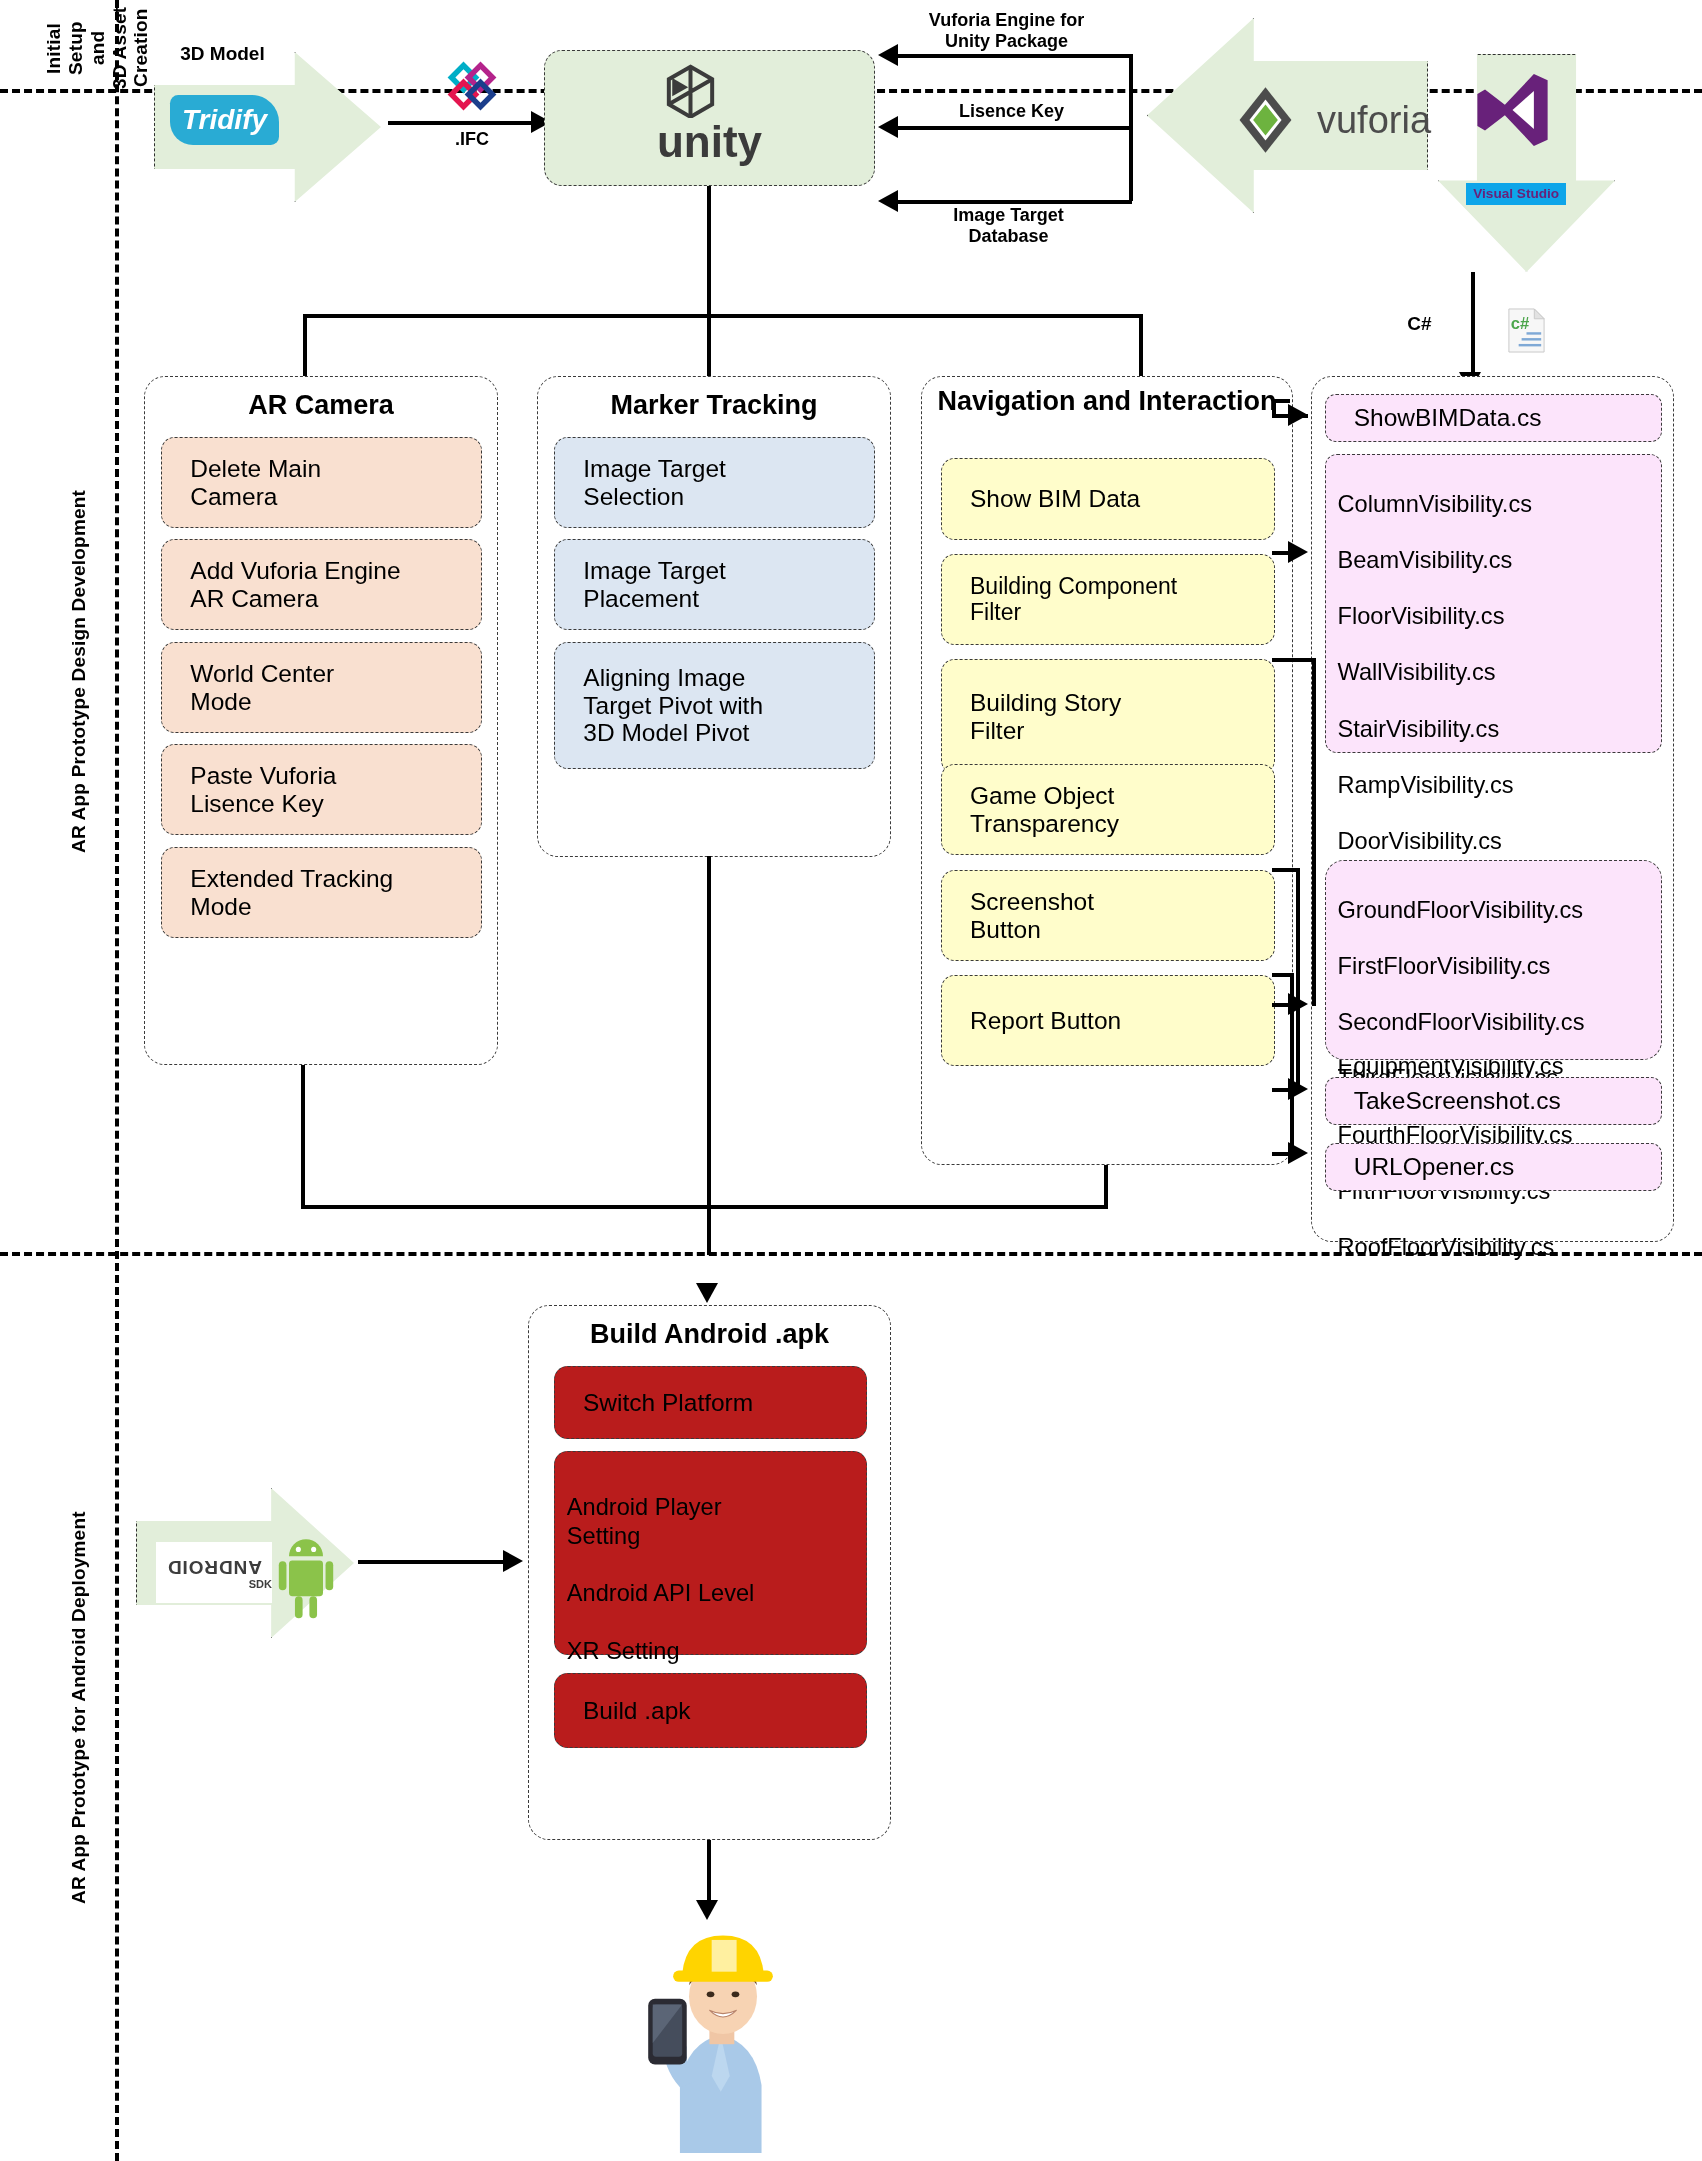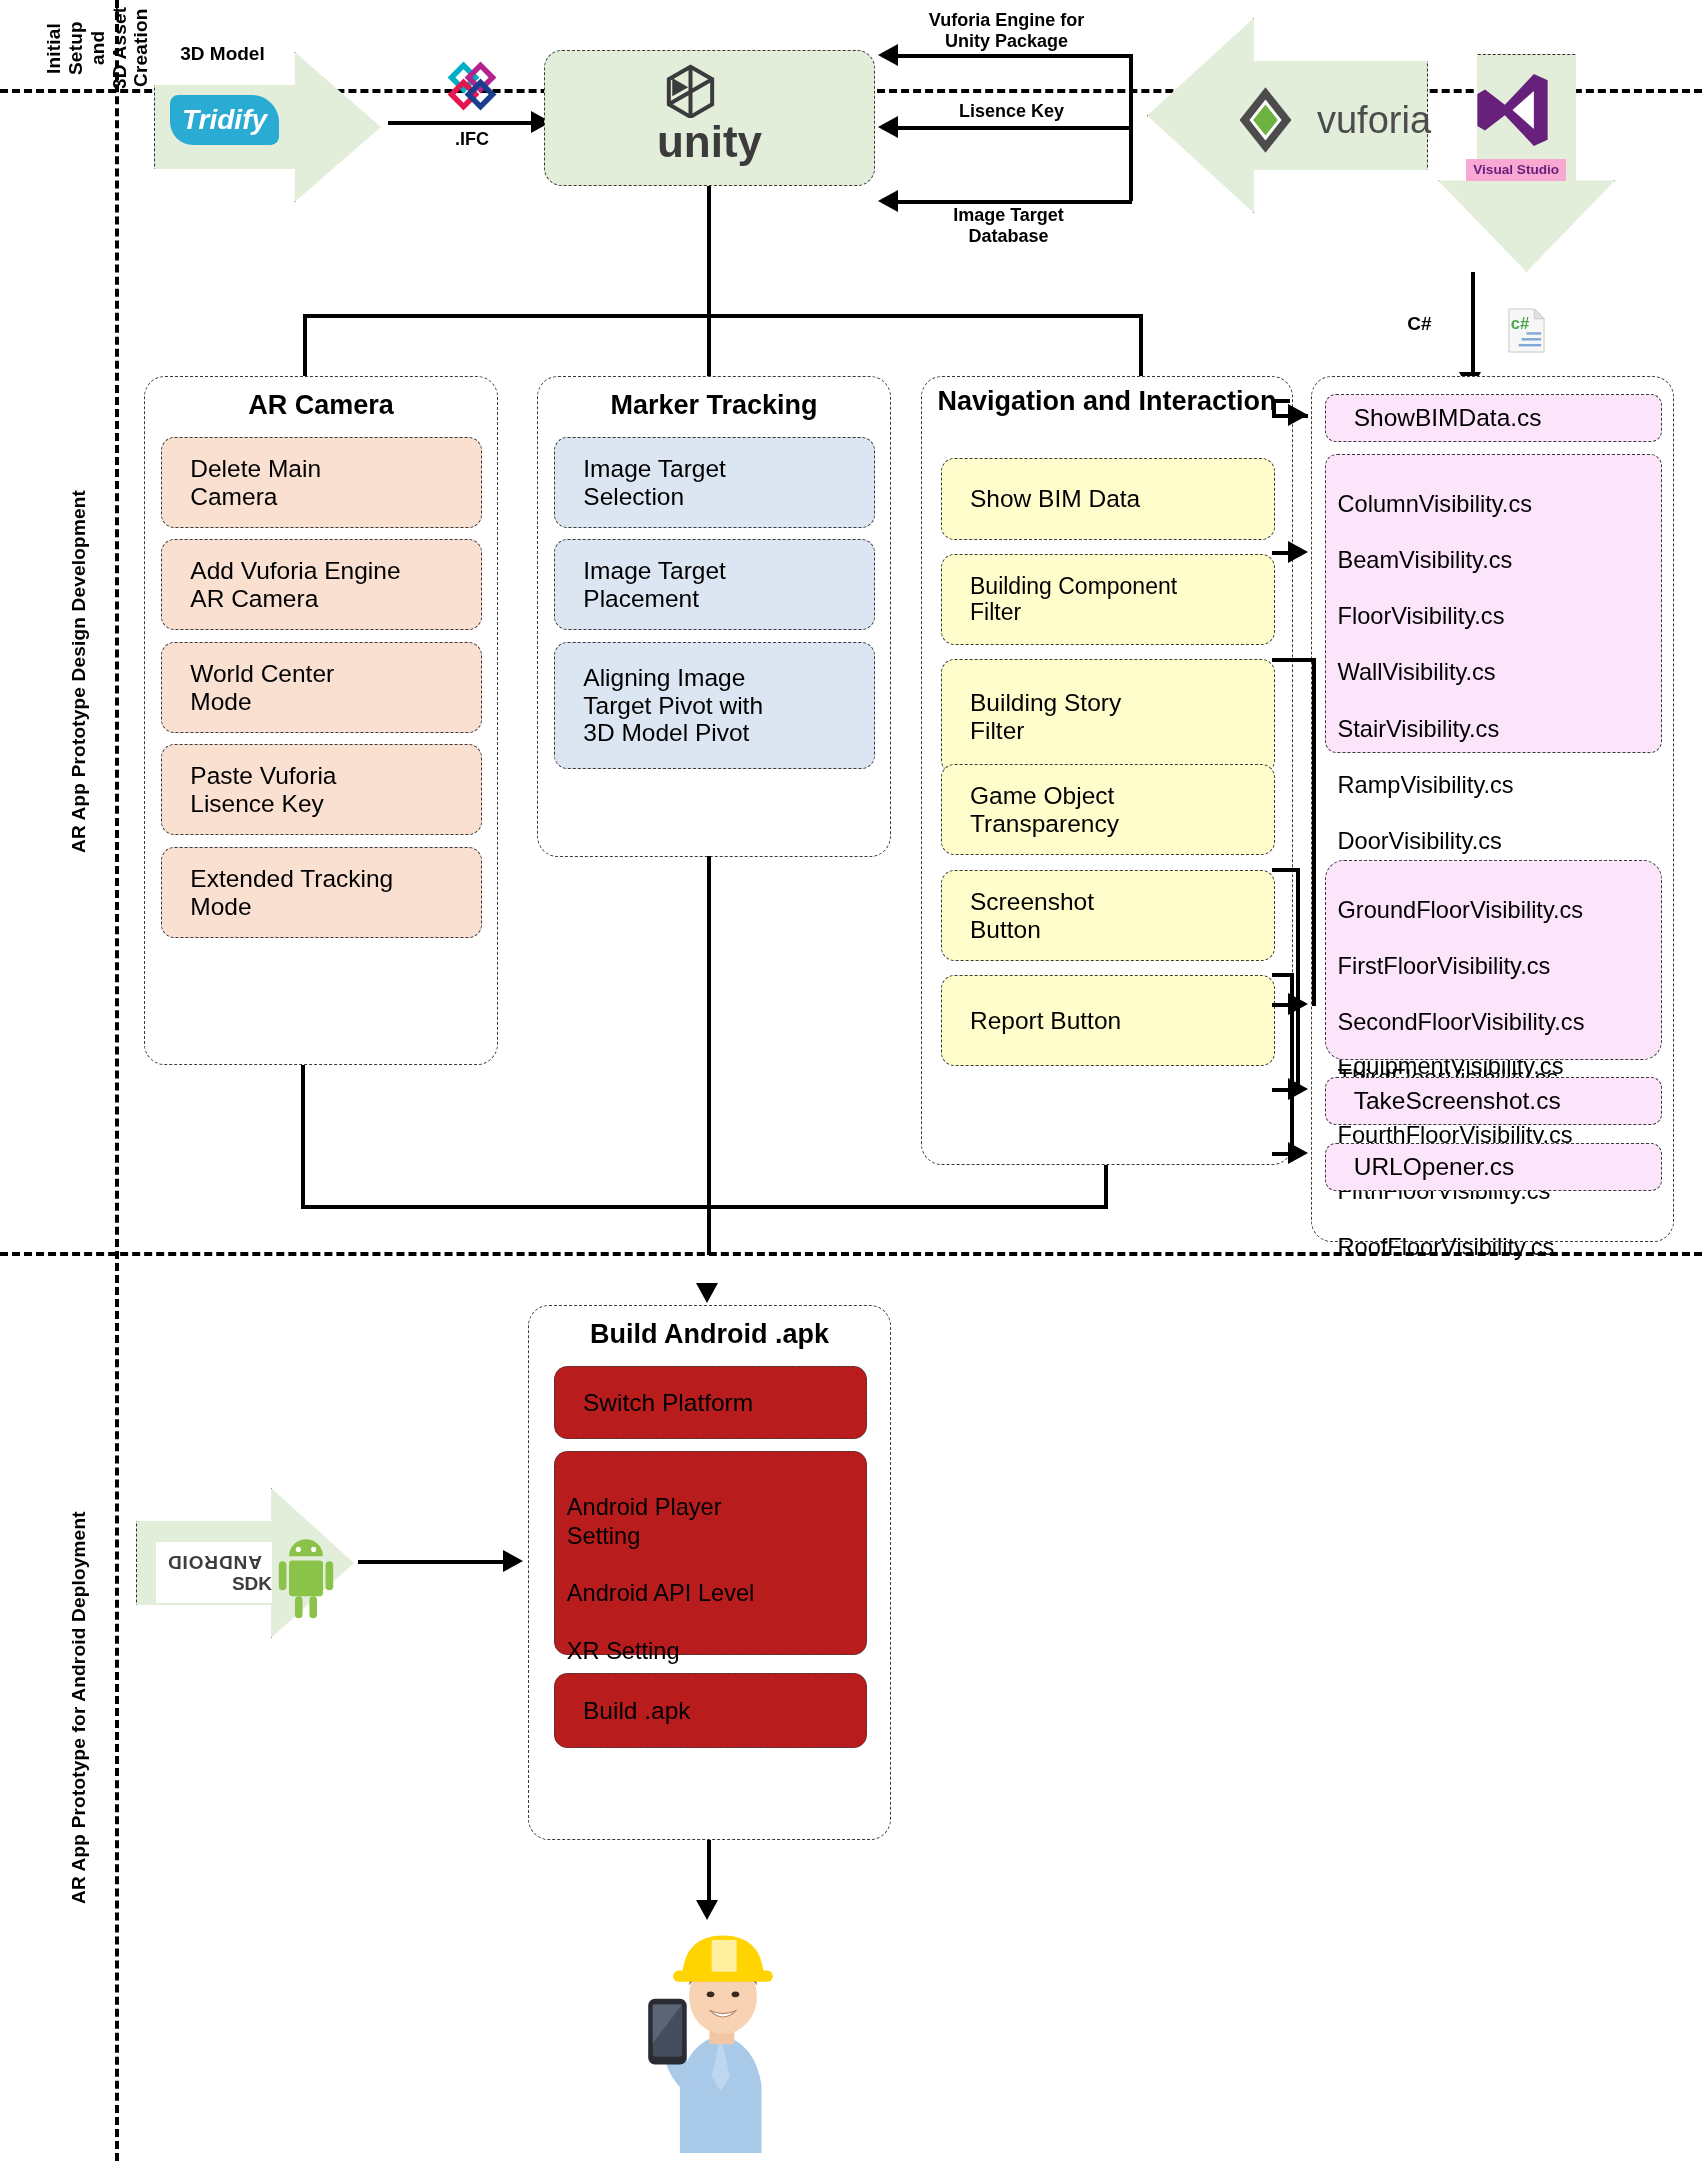--- a/index.html
+++ b/index.html
@@ -43,21 +43,21 @@
   .arrowhead-right{position:absolute;width:0;height:0;border-top:11.8px solid transparent;border-bottom:11.8px solid transparent;border-left:20px solid #000;}
   .arrowhead-left{position:absolute;width:0;height:0;border-top:11.8px solid transparent;border-bottom:11.8px solid transparent;border-right:20px solid #000;}
 
   .conn-label{position:absolute;font-weight:bold;font-size:18px;text-align:center;line-height:1.15;white-space:pre-line;}
   .plain-label{position:absolute;font-weight:bold;font-size:19px;text-align:center;}
 
   
   .logo{position:absolute;display:flex;align-items:center;justify-content:center;}
   .tridify{background:#29ABD4;color:#fff;font-weight:bold;font-style:italic;
            border-radius:8.2px 27px 8.2px 23px;}
-  .vs-label{background:#f9a8d4;color:#68217A;font-size:13.6px;font-weight:bold;padding:0.9px 2.7px;}
+  .vs-label{background:#0ea5e9;color:#68217A;font-size:13.6px;font-weight:bold;padding:0.9px 2.7px;margin-top:24px;}
   .and-label{background:#fff;color:#3d3d3d;font-weight:bold;}
 </style>
 </head>
 <body>
 
 <div id="page">
 
   <div class="lane-sep" style="top:89px;"></div>
   <div class="lane-sep" style="top:1252px;"></div>
   <div class="lane-vline" style="left:115px;top:0;height:2161px;"></div>
@@ -259,21 +259,21 @@
 Android API Level
 
 XR Setting</span>
     </div>
     <div class="pill grey" style="left:25px;top:367px;width:313px;height:75px;">Build .apk</div>
   </div>
 
   <div class="blockarrow arrow-right" style="left:136px;top:1488px;width:218px;height:150px;"></div>
   <div class="logo and-label" style="left:156px;top:1542px;width:116px;height:61px;font-size:19px;flex-direction:column;">
     <span style="transform:rotate(180deg);letter-spacing:0.9px;">ANDROID</span>
-    <span style="align-self:flex-end;font-size:19px;">SDK</span>
+    <span style="align-self:flex-end;font-size:11px;">SDK</span>
   </div>
   <svg class="logo" style="left:272px;top:1537px;width:68px;height:86px;" viewBox="0 0 80 100">
     <path d="M20 22 a20 20 0 0 1 40 0 z" fill="#8BC34A"></path>
     <circle cx="31" cy="14" r="3" fill="#fff"></circle>
       <circle cx="49" cy="14" r="3" fill="#fff"></circle>
     <rect x="20" y="27" width="40" height="42" rx="4" fill="#8BC34A"></rect>
     <rect x="8" y="28" width="9" height="34" rx="4.5" fill="#8BC34A"></rect>
     <rect x="63" y="28" width="9" height="34" rx="4.5" fill="#8BC34A"></rect>
     <rect x="27" y="69" width="9" height="26" rx="4.5" fill="#8BC34A"></rect>
     <rect x="44" y="69" width="9" height="26" rx="4.5" fill="#8BC34A"></rect>

